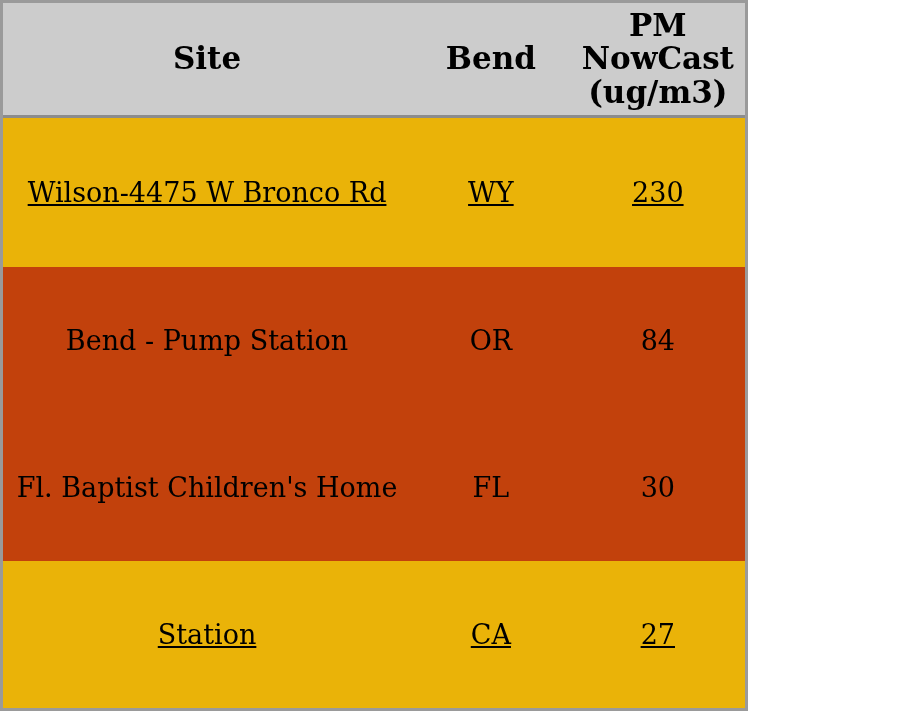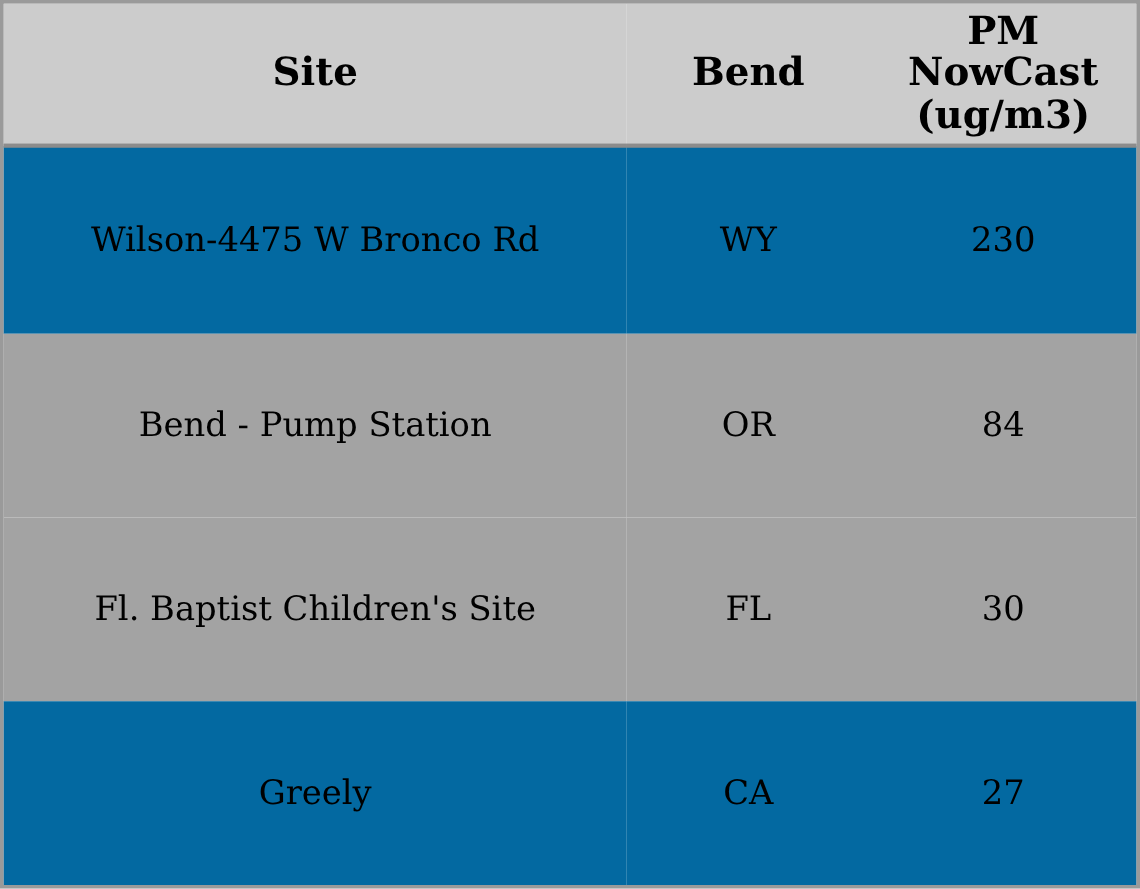--- a/index.html
+++ b/index.html
@@ -8,21 +8,21 @@
   }
   body {
     width: 912px;
     height: 711px;
     background: #ffffff;
     font-family: "DejaVu Serif", "Liberation Serif", serif;
     overflow: hidden;
   }
   .table-frame {
     box-sizing: border-box;
-    width: 912px;
+    width: 748px;
     height: 711px;
     border: 3px solid #9a9a9a;
     background: #ffffff;
   }
   table.aqi-table {
     width: 100%;
     height: 100%;
     border-collapse: collapse;
     table-layout: fixed;
   }
@@ -44,24 +44,25 @@
   tbody td {
     font-size: 27px;
     color: #000000;
     text-align: center;
     vertical-align: middle;
     padding: 4px 6px;
     height: 58px;
     border: none;
   }
   tbody tr.row-odd td {
-    background: #0369a1;
+    background: #eab308;
+    text-decoration: underline;
   }
   tbody tr.row-even td {
-    background: #a3a3a3;
+    background: #c2410c;
   }
   .hdr-pm {
     display: block;
   }
 </style>
 </head>
 <body>
 
 <div class="table-frame">
   <table class="aqi-table">
@@ -86,25 +87,25 @@
         <td>Wilson-4475 W Bronco Rd</td>
         <td>WY</td>
         <td>230</td>
       </tr>
       <tr class="row-even">
         <td>Bend - Pump Station</td>
         <td>OR</td>
         <td>84</td>
       </tr>
       <tr class="row-even">
-        <td>Fl. Baptist Children's Site</td>
+        <td>Fl. Baptist Children's Home</td>
         <td>FL</td>
         <td>30</td>
       </tr>
       <tr class="row-odd">
-        <td>Greely</td>
+        <td>Station</td>
         <td>CA</td>
         <td>27</td>
       </tr>
 
     </tbody>
   </table>
 </div>
 
 </body></html>

